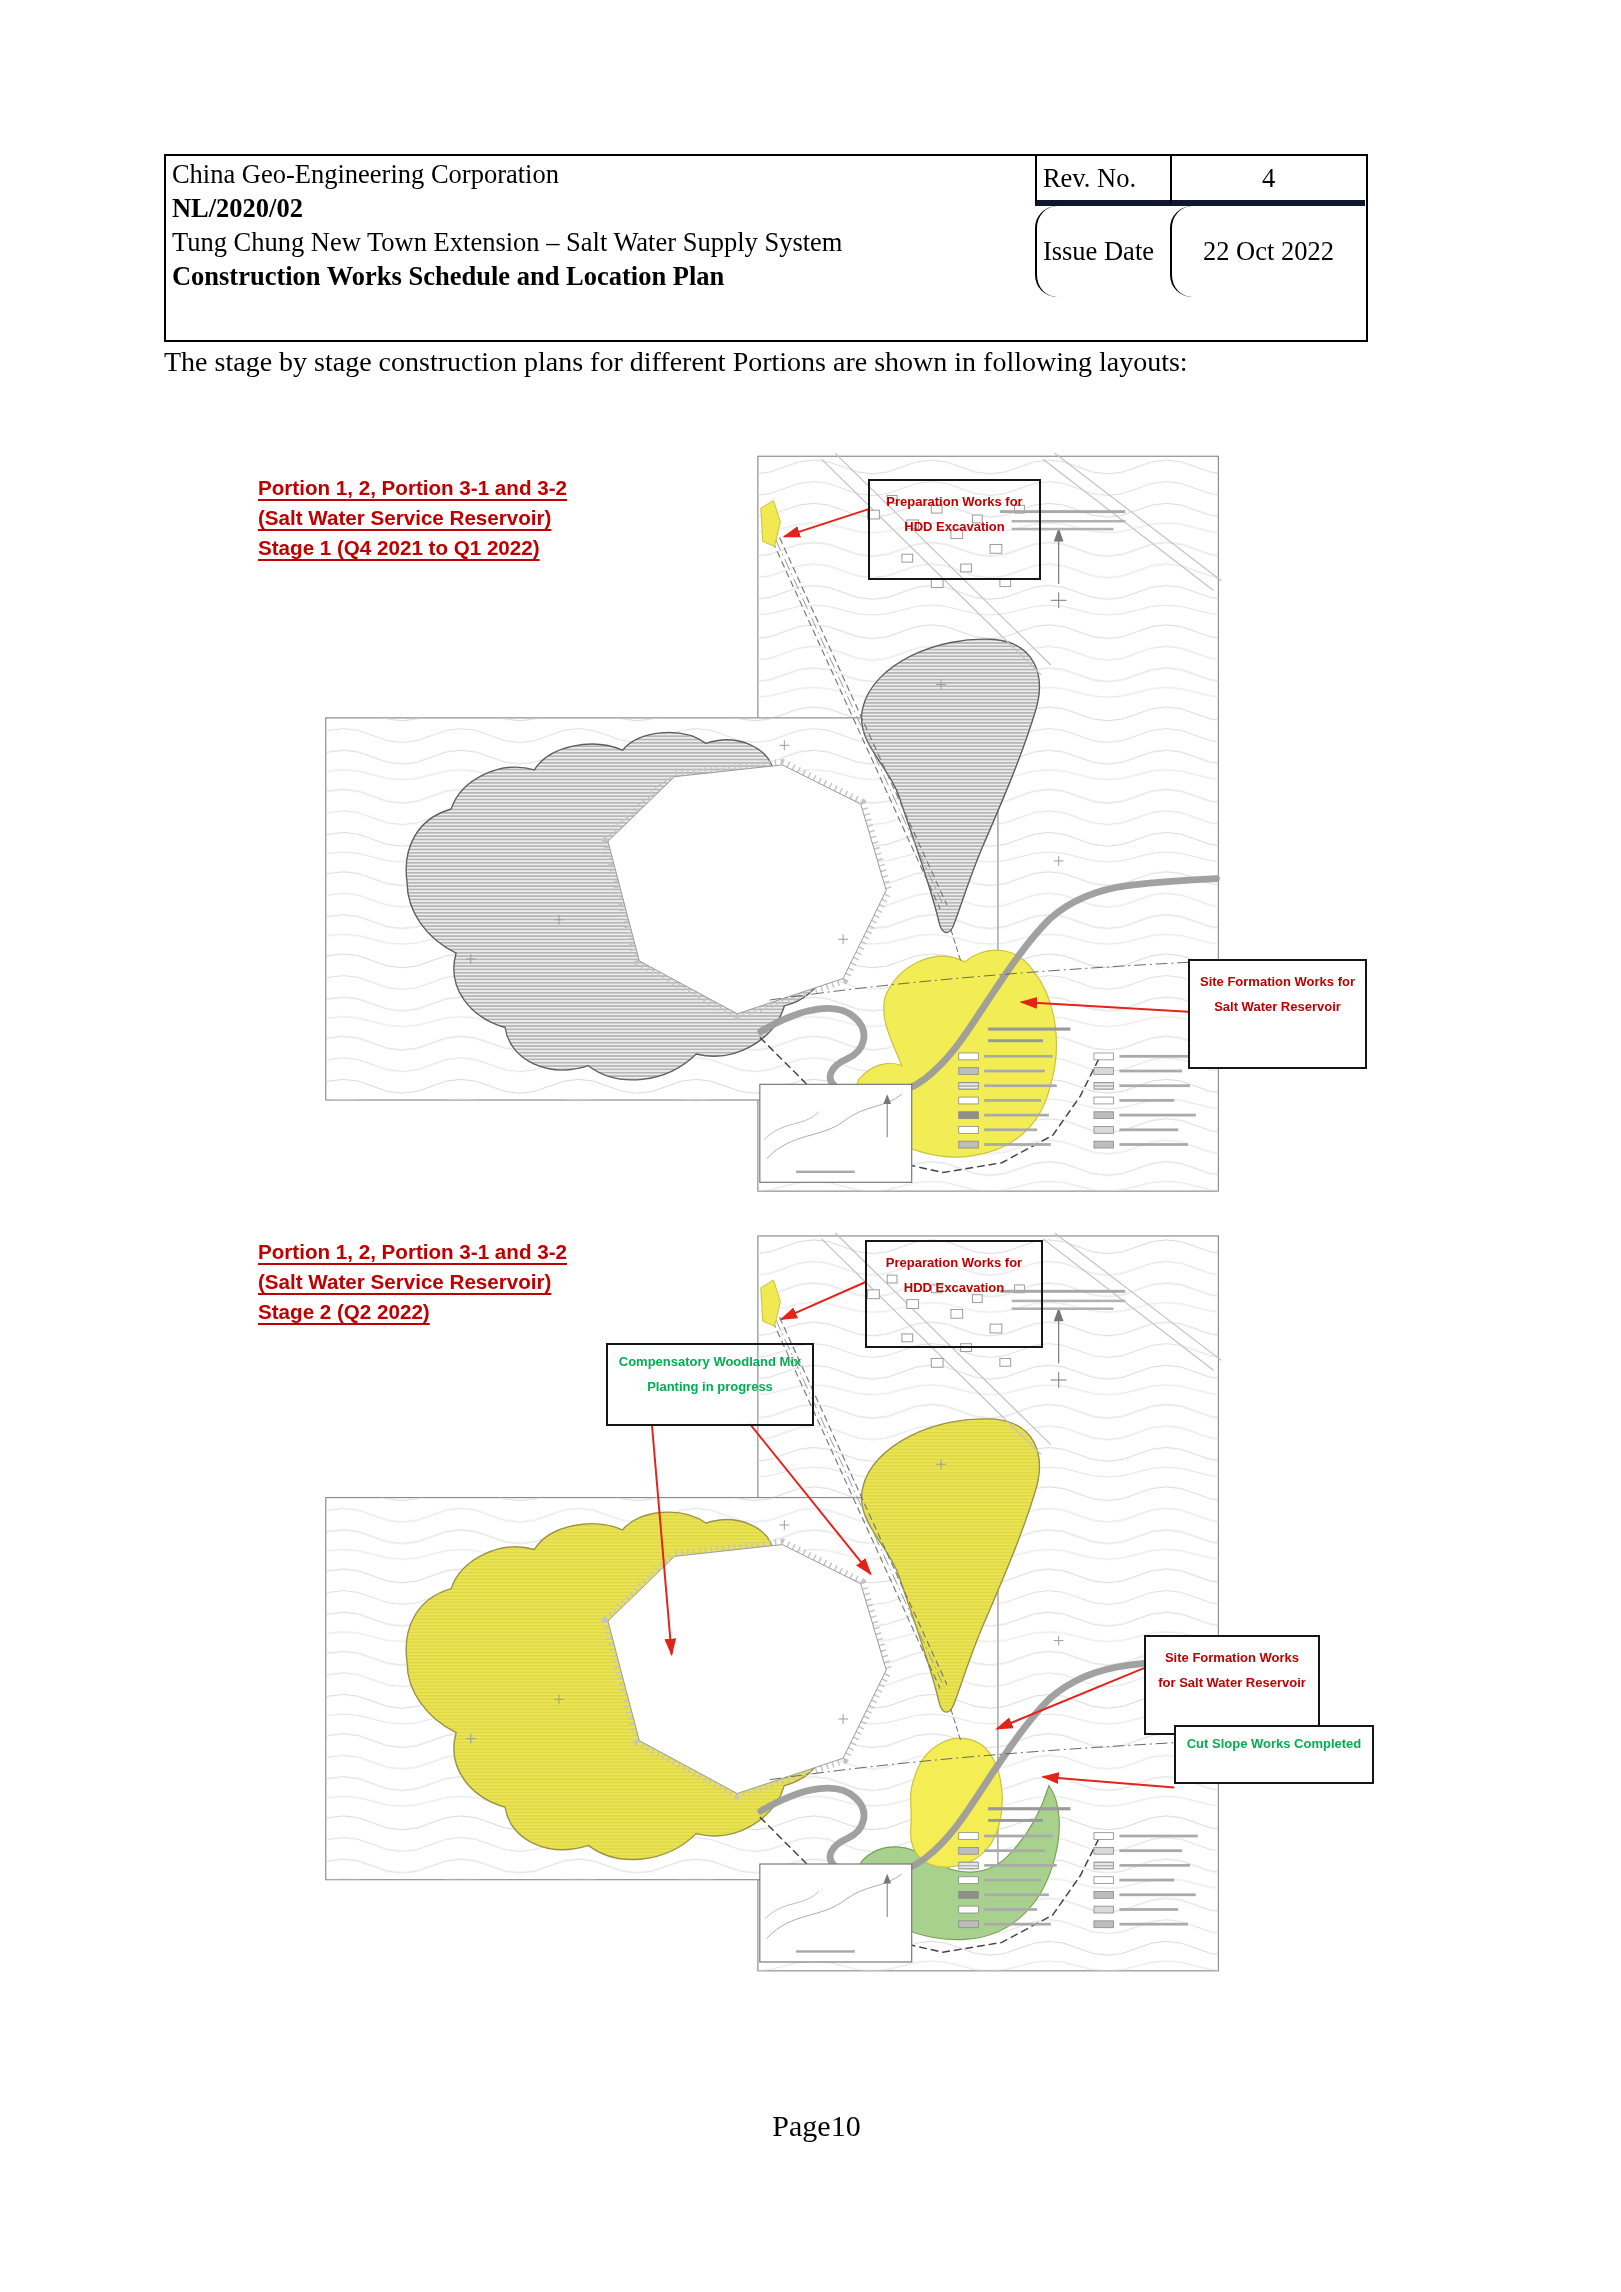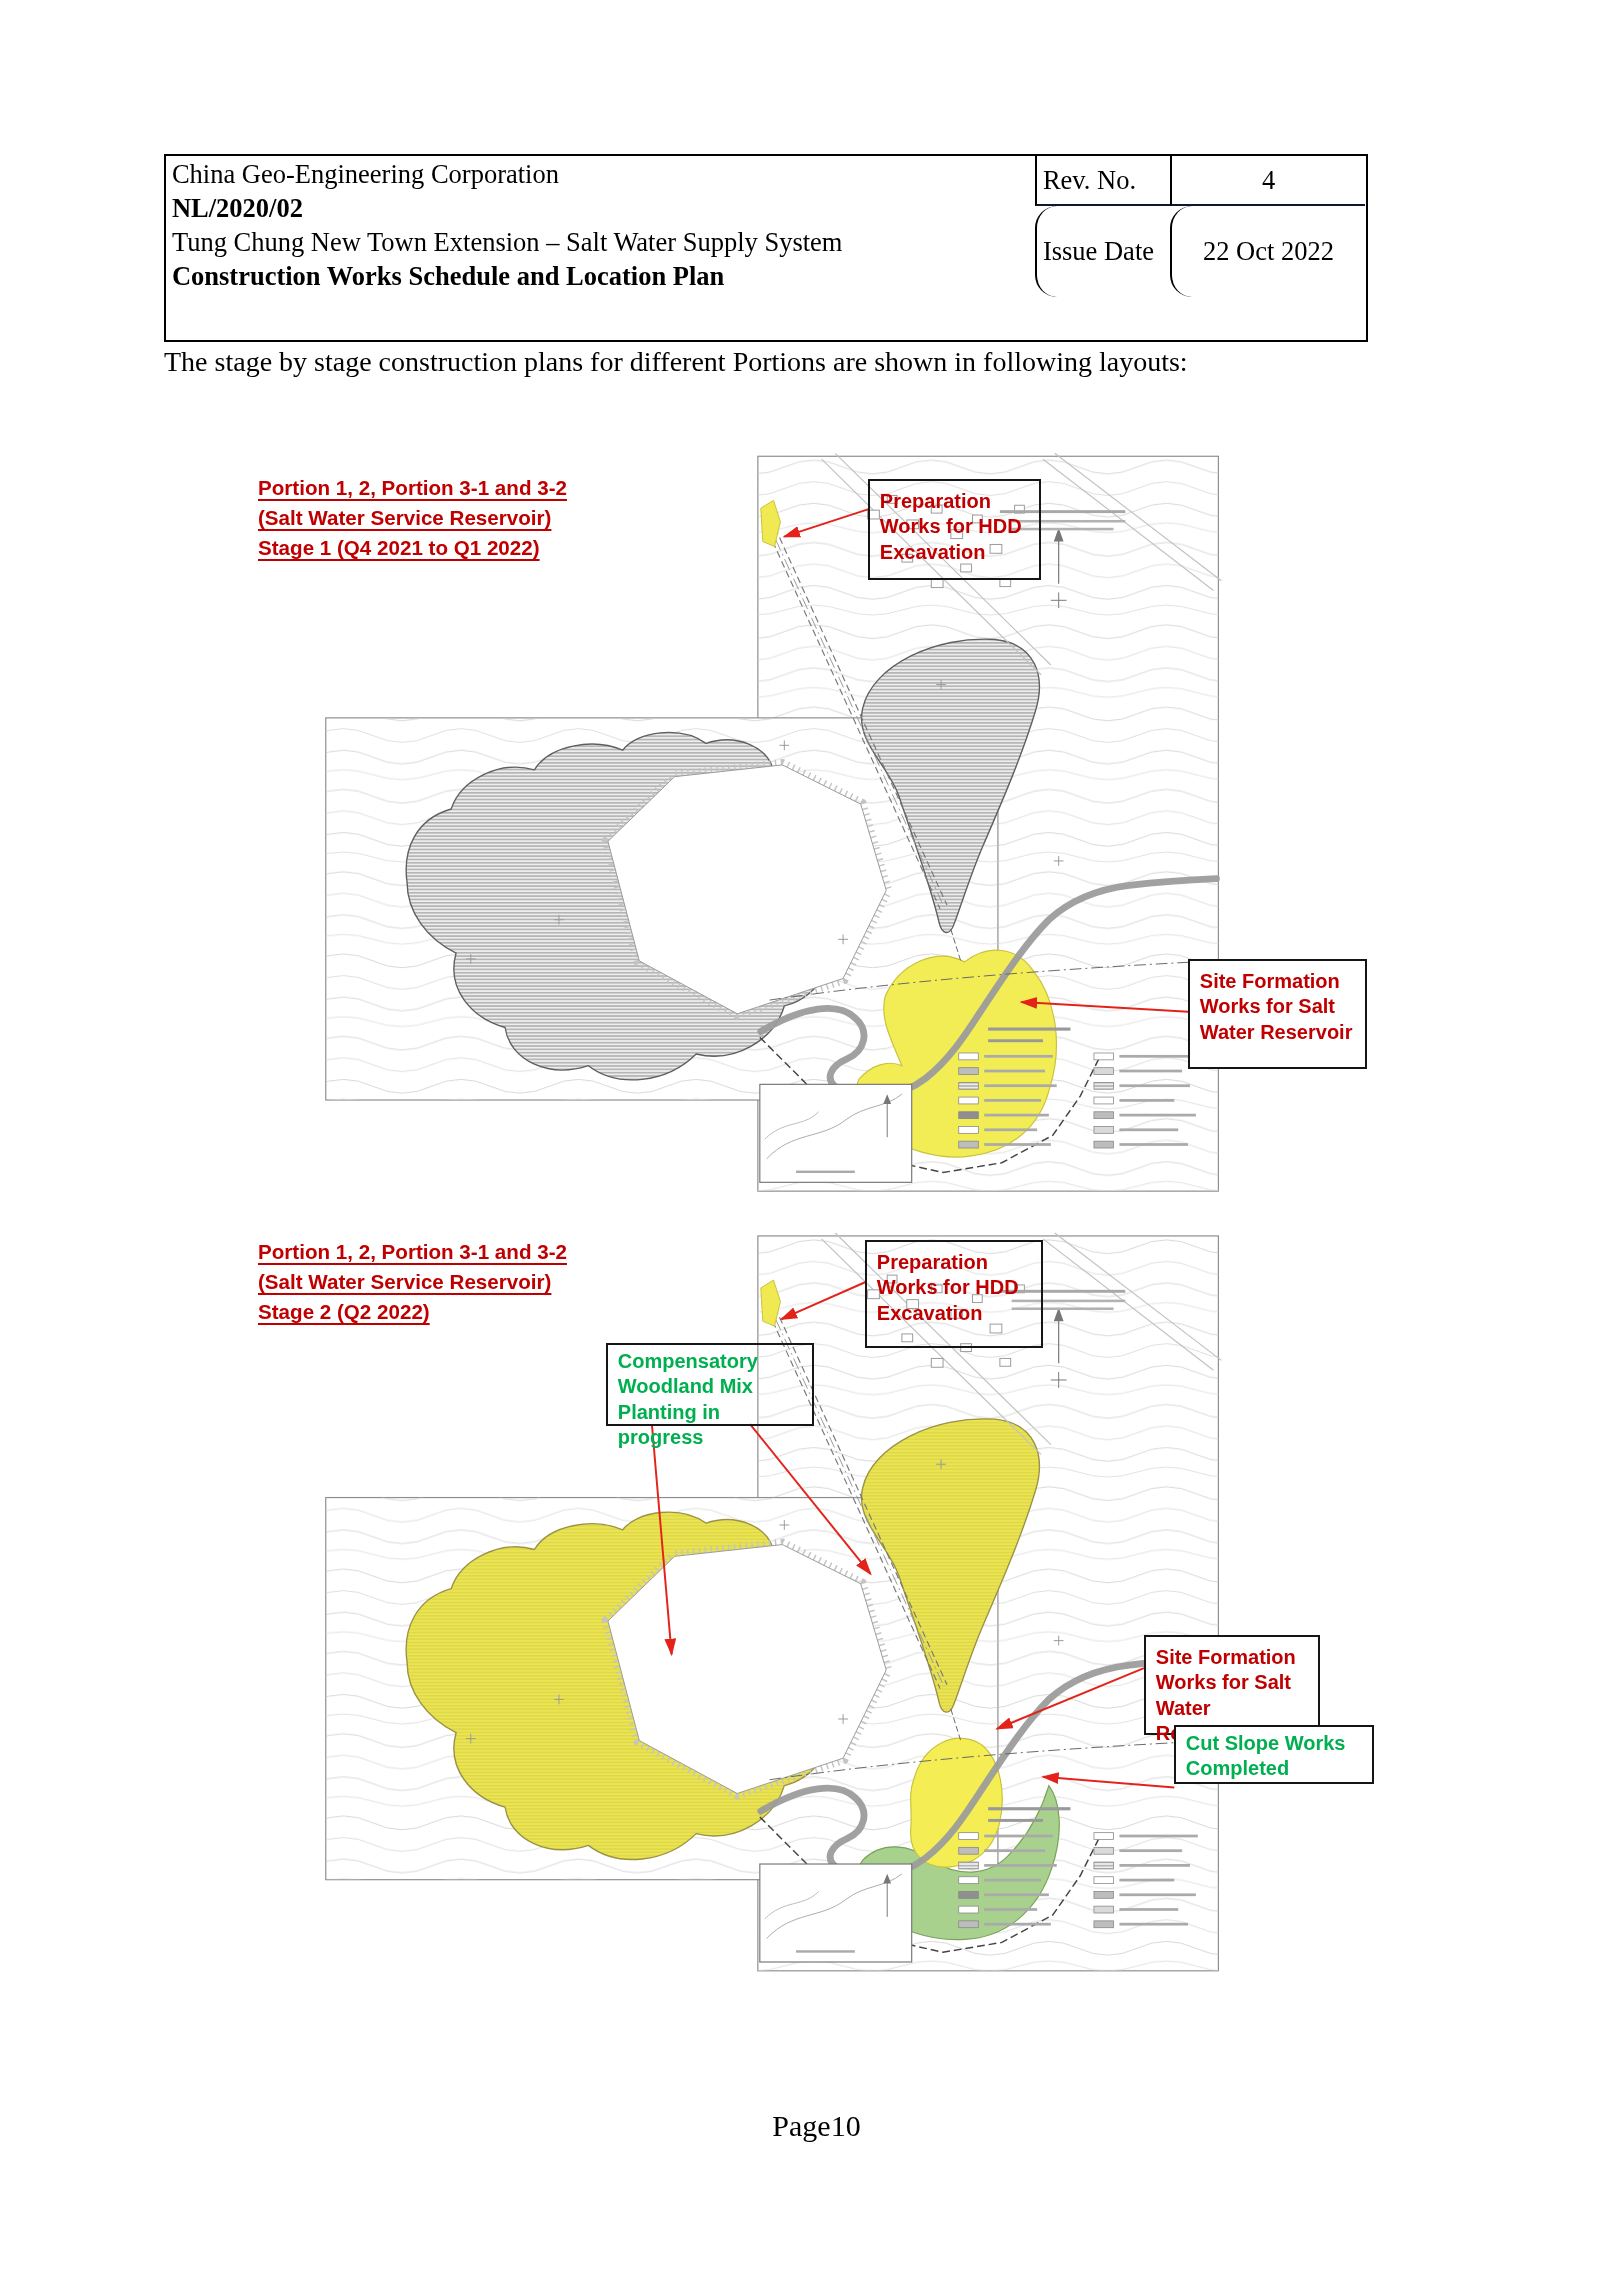--- a/index.html
+++ b/index.html
@@ -4,35 +4,35 @@
 <style>
   html,body{margin:0;padding:0;background:#e8e8e8;}
   #page{position:relative;width:1621px;height:2293px;background:#ffffff;overflow:hidden;
         font-family:"Liberation Serif", serif;color:#000;}
   
   #hdr{position:absolute;left:164px;top:154px;width:1204px;height:188px;
        border:2px solid #000;display:grid;grid-template-columns:869px 135px 195px;
        grid-template-rows:50px 91px;box-sizing:border-box;}
   #hdr .cellL{grid-row:1/3;padding:1px 5.9px 0 5.9px;font-size:26.5px;line-height:34px;}
   #hdr .b{font-weight:bold;}
-  #hdr .c2a,#hdr .c3a{border-left:2px solid #000;border-bottom:2px solid #0f172a;
+  #hdr .c2a,#hdr .c3a{border-left:2px solid #000;border-bottom:6px solid #0f172a;
        display:flex;align-items:center;font-size:26.5px;}
   #hdr .c2b,#hdr .c3b{border-left:2px solid #000;display:flex;align-items:center;font-size:26.5px;border-radius:22px;}
   #hdr .c2a,#hdr .c2b{padding-left:5.9px;}
   #hdr .c3a,#hdr .c3b{justify-content:center;}
   
   #intro{position:absolute;left:164px;top:339px;width:1127px;font-size:28px;line-height:45px;}
   
   .fig-title{position:absolute;left:258px;width:353px;font-family:"Liberation Sans",sans-serif;
        font-weight:bold;font-size:20.6px;line-height:30px;color:#C00000;z-index:5;}
   .fig-title div{text-decoration:underline;text-underline-offset:3.9px;}
   
   .ann{position:absolute;border:2px solid #151515;box-sizing:border-box;
-       font-family:"Liberation Sans",sans-serif;font-weight:bold;font-size:20px;
-       line-height:25.5px;padding:7.8px 9.8px;z-index:6;}
+       font-family:"Liberation Sans",sans-serif;font-weight:bold;font-size:13px;
+       line-height:25.5px;padding:7.8px 9.8px;z-index:6;text-align:center;}
   .ann.red{color:#C00000;}
   .ann.green{color:#00AF50;}
   .ann.whitebg{background:#ffffff;}
   .ann.tight{padding:3.9px 9.8px;}
   
   .mapsvg{position:absolute;left:314px;width:1166px;height:765px;z-index:1;}
   
   #pageno{position:absolute;left:12px;right:0;top:2109px;text-align:center;font-size:30px;}
 </style>
 </head>

